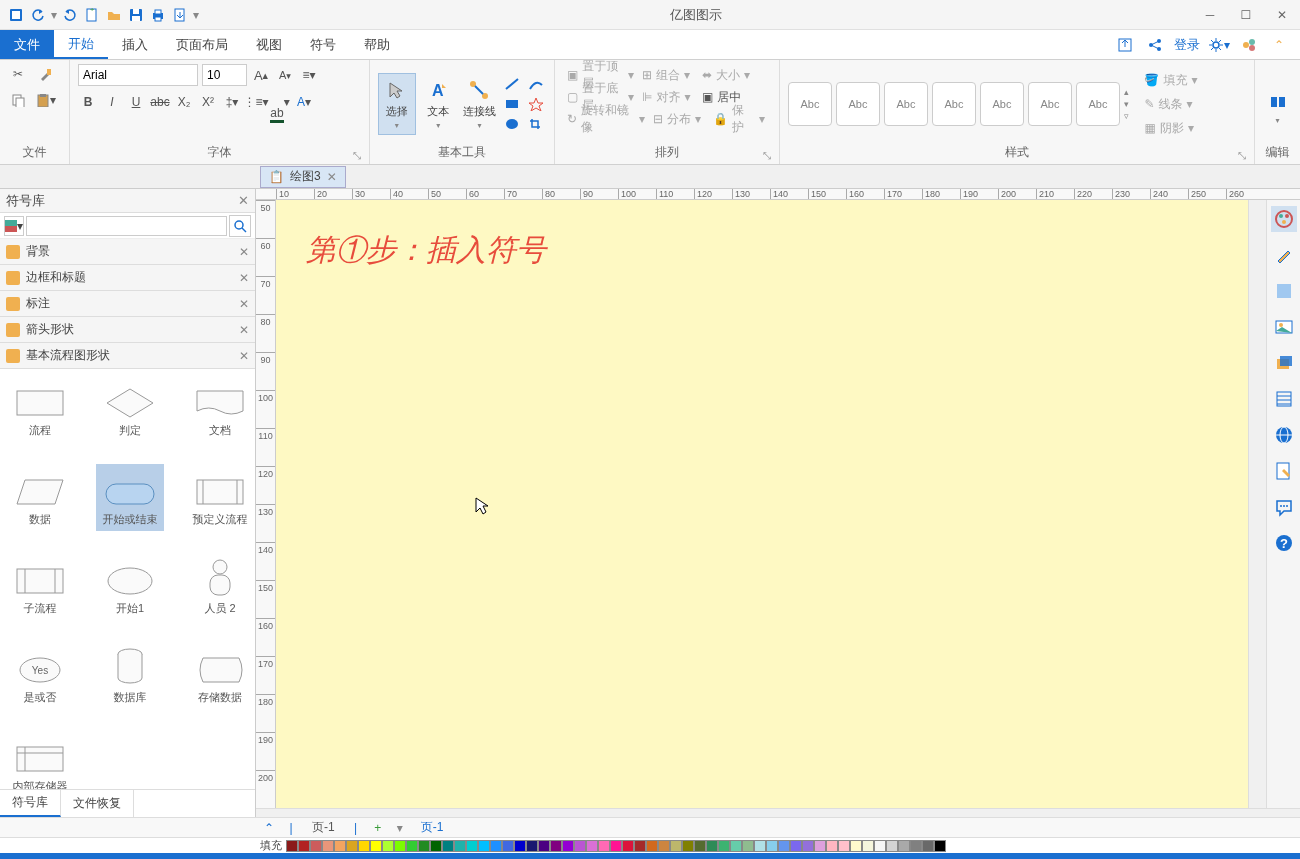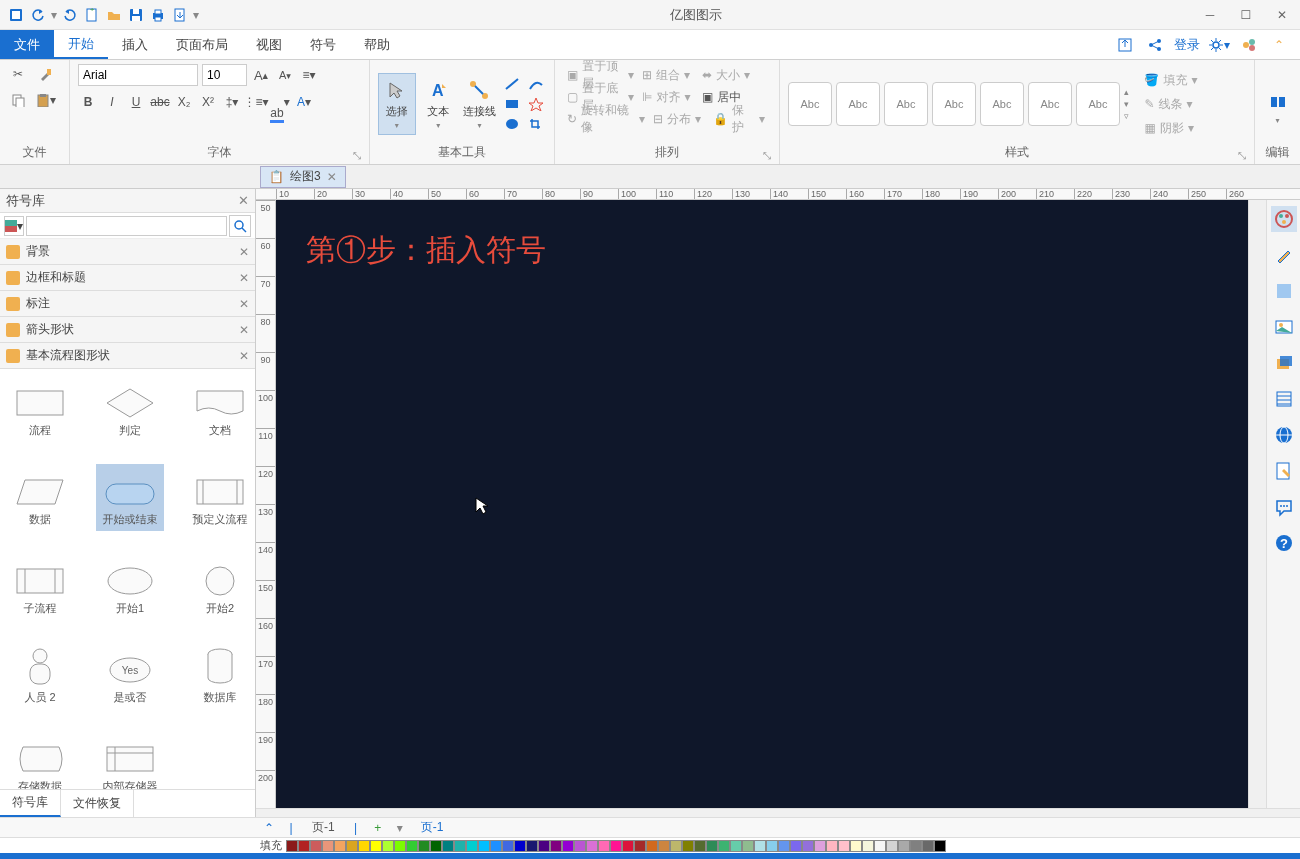--- a/index.html
+++ b/index.html
@@ -69,21 +69,21 @@
 .panel-tab { padding: 0 12px; height: 100%; display: flex; align-items: center; font-size: 12px; border-right: 1px solid #ddd; cursor: pointer; }
 .panel-tab.active { background: #fff; border-bottom: 2px solid #1a6fd0; }
 
 
 .canvas-area { flex: 1; display: flex; flex-direction: column; position: relative; }
 .ruler-h { height: 20px; background: #f8f8f8; border-bottom: 1px solid #ccc; display: flex; font-size: 9px; color: #666; overflow: hidden; padding-left: 20px; }
 .ruler-h-tick { width: 38px; border-left: 1px solid #aaa; padding-left: 2px; }
 .canvas-body { flex: 1; display: flex; }
 .ruler-v { width: 20px; background: #f8f8f8; border-right: 1px solid #ccc; display: flex; flex-direction: column; font-size: 9px; color: #666; overflow: hidden; }
 .ruler-v-tick { height: 38px; border-top: 1px solid #aaa; padding-top: 2px; text-align: center; }
-.canvas { flex: 1; background: #0f172a; position: relative; overflow: hidden; }
+.canvas { flex: 1; background: #fef9c3; position: relative; overflow: hidden; font-style: italic; }
 .canvas-text { position: absolute; left: 30px; top: 30px; font-size: 30px; color: #e74c3c; font-weight: 500; }
 .cursor-icon { position: absolute; left: 198px; top: 296px; }
 .vscroll { width: 18px; background: #f0f0f0; border-left: 1px solid #ddd; }
 .hscroll { height: 18px; background: #f0f0f0; border-top: 1px solid #ddd; }
 
 
 .right-toolbar { width: 34px; background: #f5f5f5; border-left: 1px solid #ddd; display: flex; flex-direction: column; align-items: center; gap: 10px; padding-top: 6px; }
 .right-tool { width: 26px; height: 26px; display: flex; align-items: center; justify-content: center; cursor: pointer; color: #1a6fd0; }
 .right-tool.active { background: #d0e0f0; }
 
@@ -256,21 +256,21 @@
         <div class="font-btn">
             <u>U</u>
           </div>
         <div class="font-btn">
             <s>abc</s>
           </div>
         <div class="font-btn">X₂</div>
         <div class="font-btn">X²</div>
         <div class="font-btn">‡▾</div>
         <div class="font-btn">⋮≡▾</div>
-        <div class="font-btn"><span style="border-bottom:3px solid #3b82f6;margin-top:24px;">ab</span>▾</div>
+        <div class="font-btn"><span style="border-bottom:3px solid #14532d;margin-top:24px;">ab</span>▾</div>
         <div class="font-btn"><span style="color:#1a6fd0;">A</span>▾</div>
       </div>
     </div>
     <div class="ribbon-group-label">字体</div>
     <div class="ribbon-launcher">⤡</div>
   </div>
 
   <div class="ribbon-group" style="width:185px;">
     <div class="ribbon-group-body">
       <div class="big-btn active">
@@ -519,28 +519,20 @@
           </div>
           <div class="symbol-label">子流程</div>
         </div>
       <div class="symbol-item">
           <div class="symbol-shape">
             <svg width="50" height="32">
               <ellipse cx="25" cy="16" rx="22" ry="13" fill="#fafafa" stroke="#999"></ellipse>
             </svg>
           </div>
           <div class="symbol-label">开始1</div>
-        </div>
-      <div class="symbol-item">
-          <div class="symbol-shape">
-            <svg width="50" height="32">
-              <circle cx="25" cy="16" r="14" fill="#fafafa" stroke="#999"></circle>
-            </svg>
-          </div>
-          <div class="symbol-label">开始2</div>
         </div>
       <div class="symbol-item">
           <div class="symbol-shape">
             <svg width="40" height="40">
               <circle cx="20" cy="10" r="7" fill="#fafafa" stroke="#999"></circle>
               <rect x="10" y="18" width="20" height="20" rx="8" fill="#fafafa" stroke="#999"></rect>
             </svg>
           </div>
           <div class="symbol-label">人员 2</div>
         </div>

